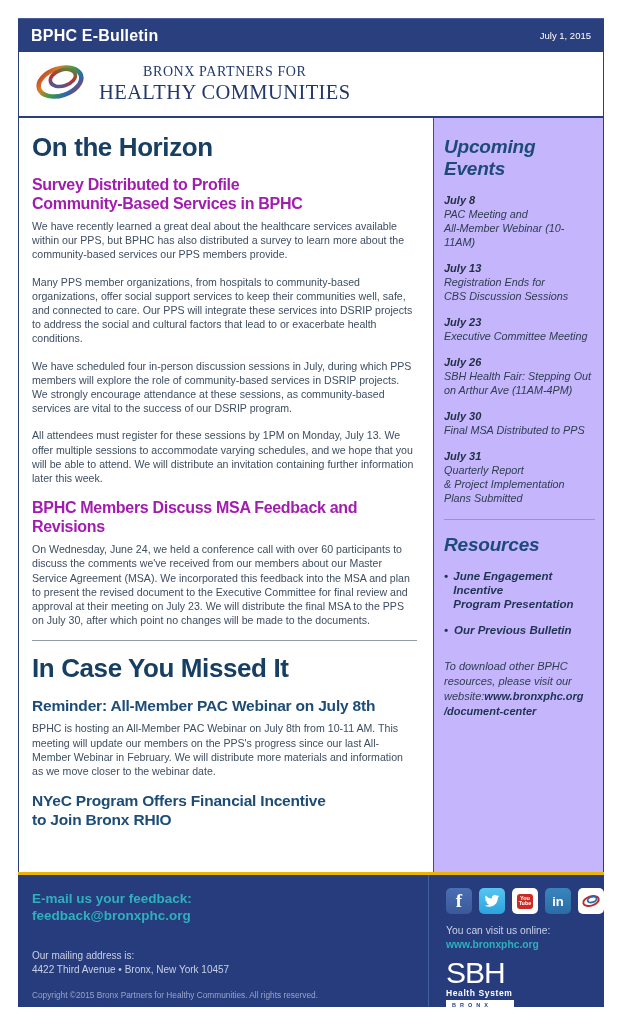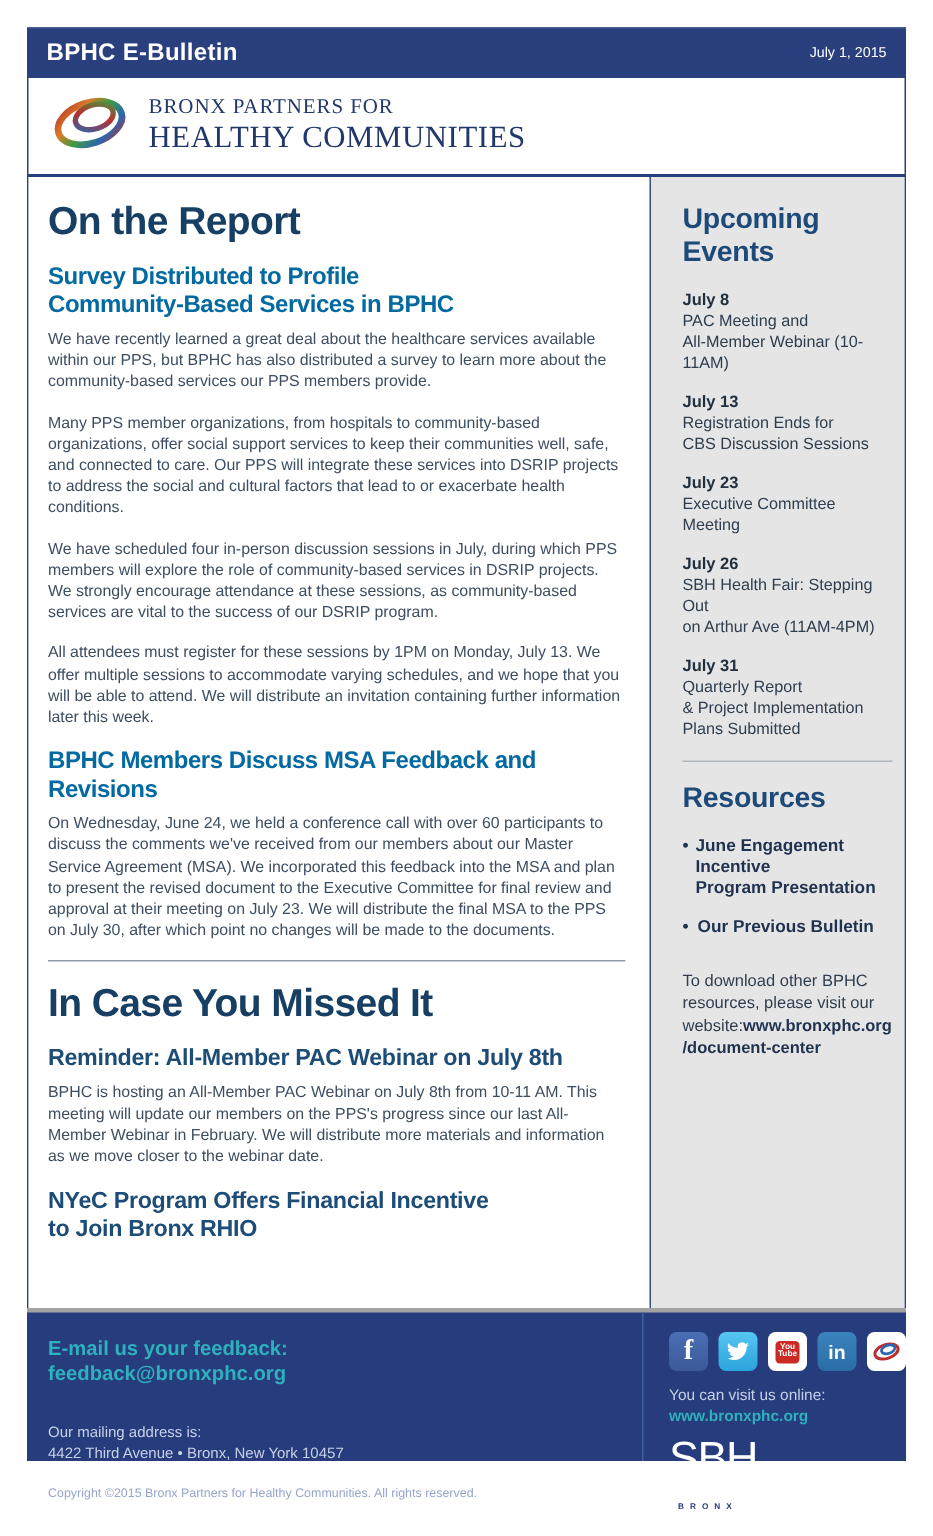--- a/index.html
+++ b/index.html
@@ -15,59 +15,59 @@
     height:34px; background:#2a3f7e; border-top:1px solid #4a5f9a;
     display:flex; align-items:center; justify-content:space-between; padding:0 13px;
   }
   .topbar .title { color:#ffffff; font-weight:bold; font-size:16px; letter-spacing:0.2px; }
   .topbar .date  { color:#ffffff; font-size:9.5px;text-align:right; }
 
   
   .logoband {
     height:66px; background:#ffffff;
     border-left:1px solid #2a3f7e; border-right:1px solid #2a3f7e; border-bottom:2px solid #2a3f7e;
-    display:flex; align-items:center; padding:0 10px 0 14px;
+    display:flex; align-items:center; padding:0 10px 0 14px;text-align:center;
   }
   .brandtext { margin-left:12px; font-family:"Liberation Serif", serif; color:#22386b; }
   .brandtext .l1 { font-size:14px; letter-spacing:0.6px; }
   .brandtext .l2 { font-size:20.5px; letter-spacing:0.4px; margin-top:1px; }
   .tagline {
     margin-left:auto; font-family:"Liberation Serif", serif; color:#22386b;
     font-size:9px; padding-top:14px;
   }
 
   
   .mainband {
     display:flex; height:754px;
     border-left:1px solid #2a3f7e; border-right:1px solid #2a3f7e; overflow:hidden;
   }
   .content { width:414px; background:#ffffff; padding:14px 16px 0 13px; }
-  .sidebar { flex:1; background:#e5e5e5; border-left:1px solid #38547e; padding:18px 8px 0 21px; }
+  .sidebar { flex:1; background:#c4b5fd; border-left:1px solid #38547e; padding:18px 8px 0 10px;font-style:italic; }
 
   .h1 { color:#173e63; font-size:26px; font-weight:bold; letter-spacing:-0.4px; margin:0 0 12px 0; }
-  .h2 { color:#0369a1; font-size:16px; font-weight:bold; line-height:19px; letter-spacing:-0.3px; margin:8px 0 6px 0; white-space:pre-line; }
+  .h2 { color:#a21caf; font-size:16px; font-weight:bold; line-height:19px; letter-spacing:-0.3px; margin:8px 0 6px 0; white-space:pre-line; }
   .h3 { color:#1d4c77; font-size:15.5px; font-weight:bold; line-height:19px; letter-spacing:-0.2px; margin:6px 0 6px 0; white-space:pre-line; }
   .content p { color:#3e4e61; font-size:10.6px; line-height:14.2px; margin:0 0 13px 0; }
   .divider { border:none; border-top:1px solid #8f9dab; margin:10px 0 12px 0; }
 
   
   .side-h { color:#1d4a78; font-size:19px; font-weight:bold; letter-spacing:-0.2px; margin:0 0 13px 0; }
   .event { margin-bottom:12px; }
   .event .edate { color:#20303f; font-size:11px; font-weight:bold; line-height:14px; }
   .event .edesc { color:#2e3e4e; font-size:10.8px; line-height:14px; white-space:pre-line; }
   .side-divider { border:none; border-top:1px solid rgba(40,60,80,0.28); margin:14px 0 14px 0; }
   .res-item { display:flex; margin-bottom:12px; }
   .res-item .bullet { color:#1f3350; font-size:11.5px; font-weight:bold; width:10px; line-height:14px; }
   .res-item .res-label { color:#1f3350; font-size:11.5px; font-weight:bold; line-height:14px; white-space:pre-line; }
   .side-note { color:#2e3e4e; font-size:11px; line-height:15px; margin-top:22px; white-space:pre-line; }
   .side-note .note-url { color:#1f3350; font-weight:bold; white-space:pre-line; }
 
   
   .footer {
-    height:102px; background:#273c7c; border-top:3px solid #a3a3a3; display:flex;
+    height:135px; background:#273c7c; border-top:3px solid #eab308; display:flex;
   }
   .f-left { width:414px; border-right:1px solid #41619c; padding:15px 0 0 14px; }
   .f-feedback { color:#2fb0bd; font-size:13.5px; font-weight:bold; line-height:17px; }
   .f-mailing { color:#c7d0e6; font-size:10px; line-height:14px; margin-top:25px; }
   .f-copy { color:#98a5c9; font-size:8.3px; margin-top:13px; }
   .f-right { flex:1; padding:13px 0 0 17px; }
   .social-row { display:flex; gap:7px; }
   .sicon {
     width:26px; height:26px; border-radius:5px; display:flex; align-items:center; justify-content:center;
     overflow:hidden; cursor:pointer;
@@ -121,21 +121,21 @@
       </span>
       <span class="brandtext">
         <div class="l1">BRONX PARTNERS FOR</div>
         <div class="l2">HEALTHY COMMUNITIES</div>
       </span>
     </div>
 
     <div class="mainband">
 
       <div class="content">
-        <div class="h1">On the Report</div>
+        <div class="h1">On the Horizon</div>
 
         <div class="h2">Survey Distributed to Profile
 Community-Based Services in BPHC</div>
         <p>We have recently learned a great deal about the healthcare services available within our PPS, but BPHC has also distributed a survey to learn more about the community-based services our PPS members provide.</p>
         <p>Many PPS member organizations, from hospitals to community-based organizations, offer social support services to keep their communities well, safe, and connected to care. Our PPS will integrate these services into DSRIP projects to address the social and cultural factors that lead to or exacerbate health conditions.</p>
 
         <p>We have scheduled four in-person discussion sessions in July, during which PPS members will explore the role of community-based services in DSRIP projects. We strongly encourage attendance at these sessions, as community-based services are vital to the success of our DSRIP program.</p>
         <p>All attendees must register for these sessions by 1PM on Monday, July 13. We offer multiple sessions to accommodate varying schedules, and we hope that you will be able to attend. We will distribute an invitation containing further information later this week.</p>
 
         <div class="h2">BPHC Members Discuss MSA Feedback and Revisions</div>
@@ -167,20 +167,24 @@
 CBS Discussion Sessions</div>
         </div>
         <div class="event">
           <div class="edate">July 23</div>
           <div class="edesc">Executive Committee Meeting</div>
         </div>
         <div class="event">
           <div class="edate">July 26</div>
           <div class="edesc">SBH Health Fair: Stepping Out
 on Arthur Ave (11AM-4PM)</div>
+        </div>
+        <div class="event">
+          <div class="edate">July 30</div>
+          <div class="edesc">Final MSA Distributed to PPS</div>
         </div>
         <div class="event">
           <div class="edate">July 31</div>
           <div class="edesc">Quarterly Report
 &amp; Project Implementation
 Plans Submitted</div>
         </div>
 
         <hr class="side-divider">
 

